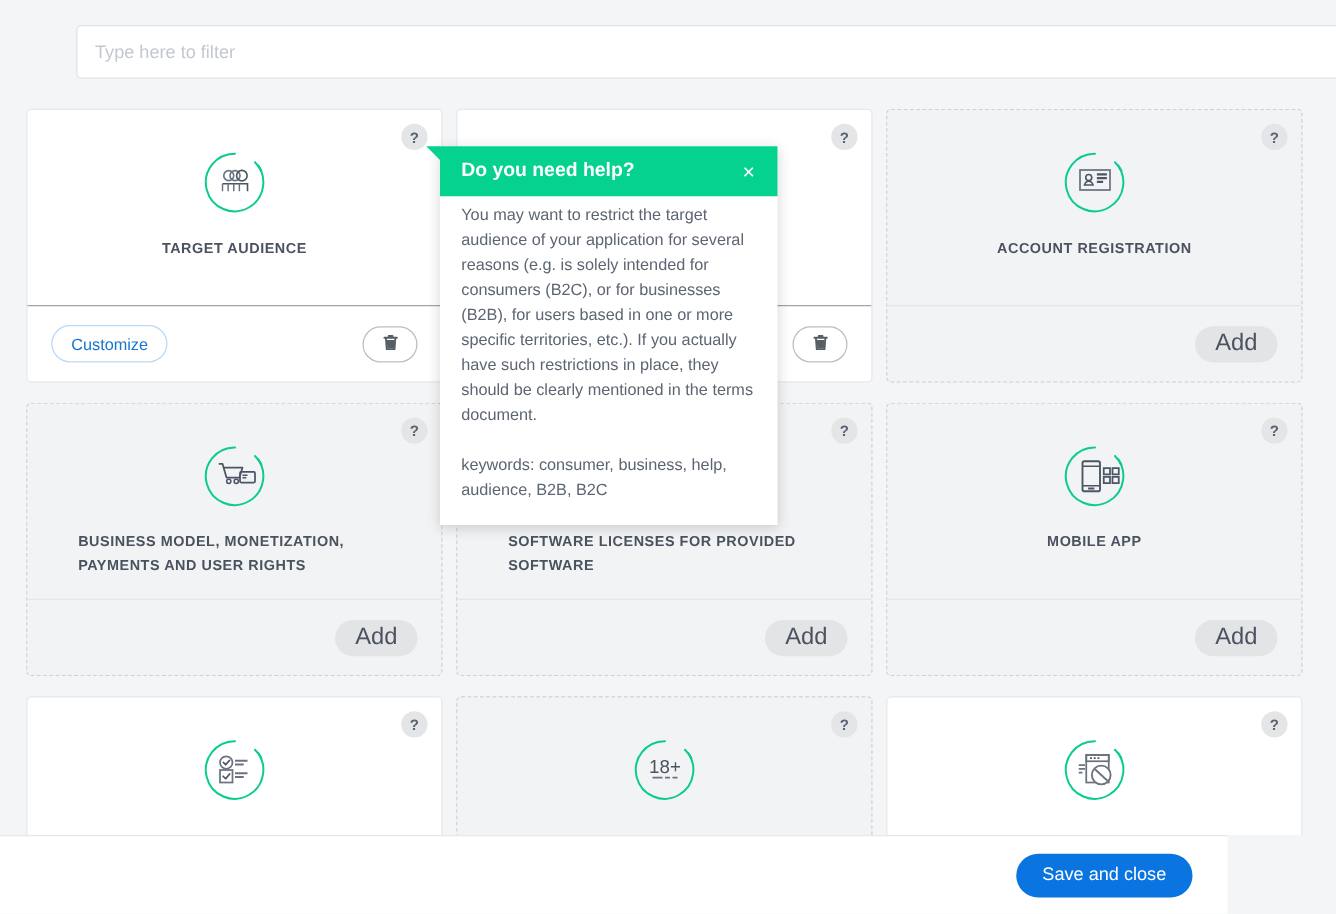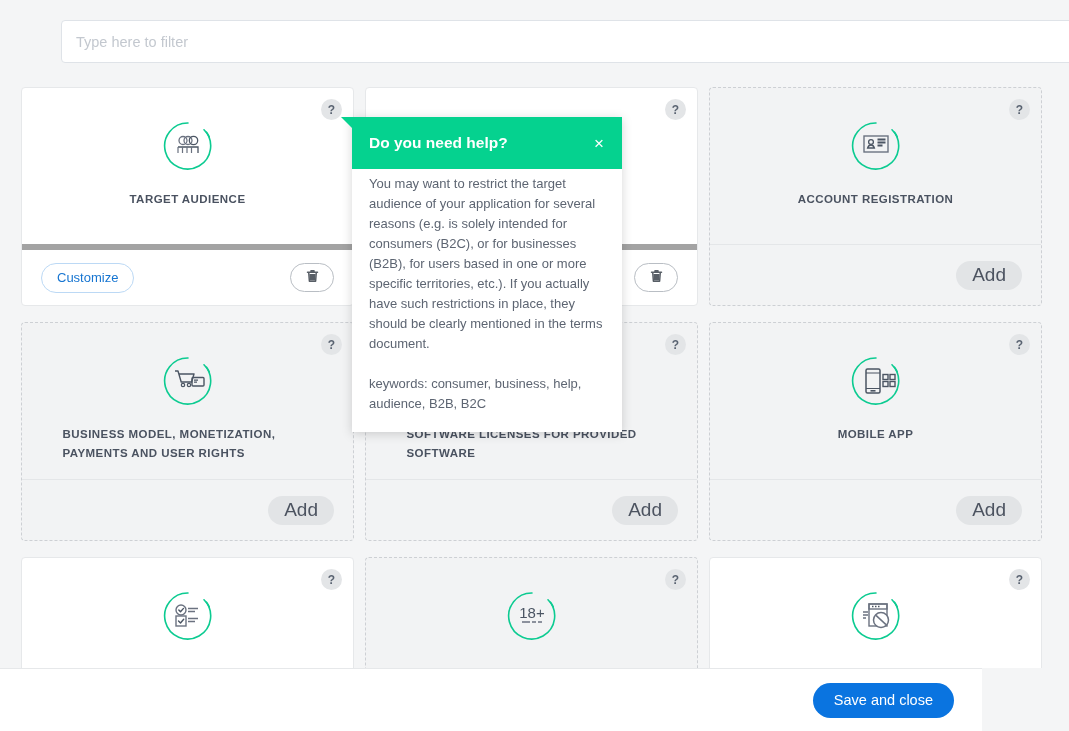--- a/index.html
+++ b/index.html
@@ -117,21 +117,21 @@
 
   .card-footer {
     height: 61px;
     flex: 0 0 61px;
     display: flex;
     align-items: center;
     justify-content: space-between;
     padding: 0 19px;
     position: relative;
   }
-  .card.active .card-footer { border-top: 6px solid #a3a3a3; }
+  .card.active .card-footer { border-top: 1px solid #a3a3a3; }
   .card.inactive .card-footer { border-top: 1px solid #e4e6e8; justify-content: flex-end; }
 
   .btn-customize {
     border: 1px solid #bcd9f5;
     background: #ffffff;
     color: #1675d1;
     border-radius: 20px;
     height: 30px;
     padding: 0 15px;
     font-size: 13px;
@@ -191,21 +191,21 @@
     position: absolute;
     left: 352px;
     top: 117px;
     width: 270px;
     background: #ffffff;
     box-shadow: 0 2px 10px rgba(0,0,0,0.17);
     z-index: 50;
   }
   .popover-header {
     background: #05d28f;
-    height: 52px;
+    height: 40px;
     display: flex;
     align-items: center;
     justify-content: space-between;
     padding: 0 14px 0 17px;
     position: relative;
   }
   .popover-arrow {
     position: absolute;
     left: -11px;
     top: 0;

